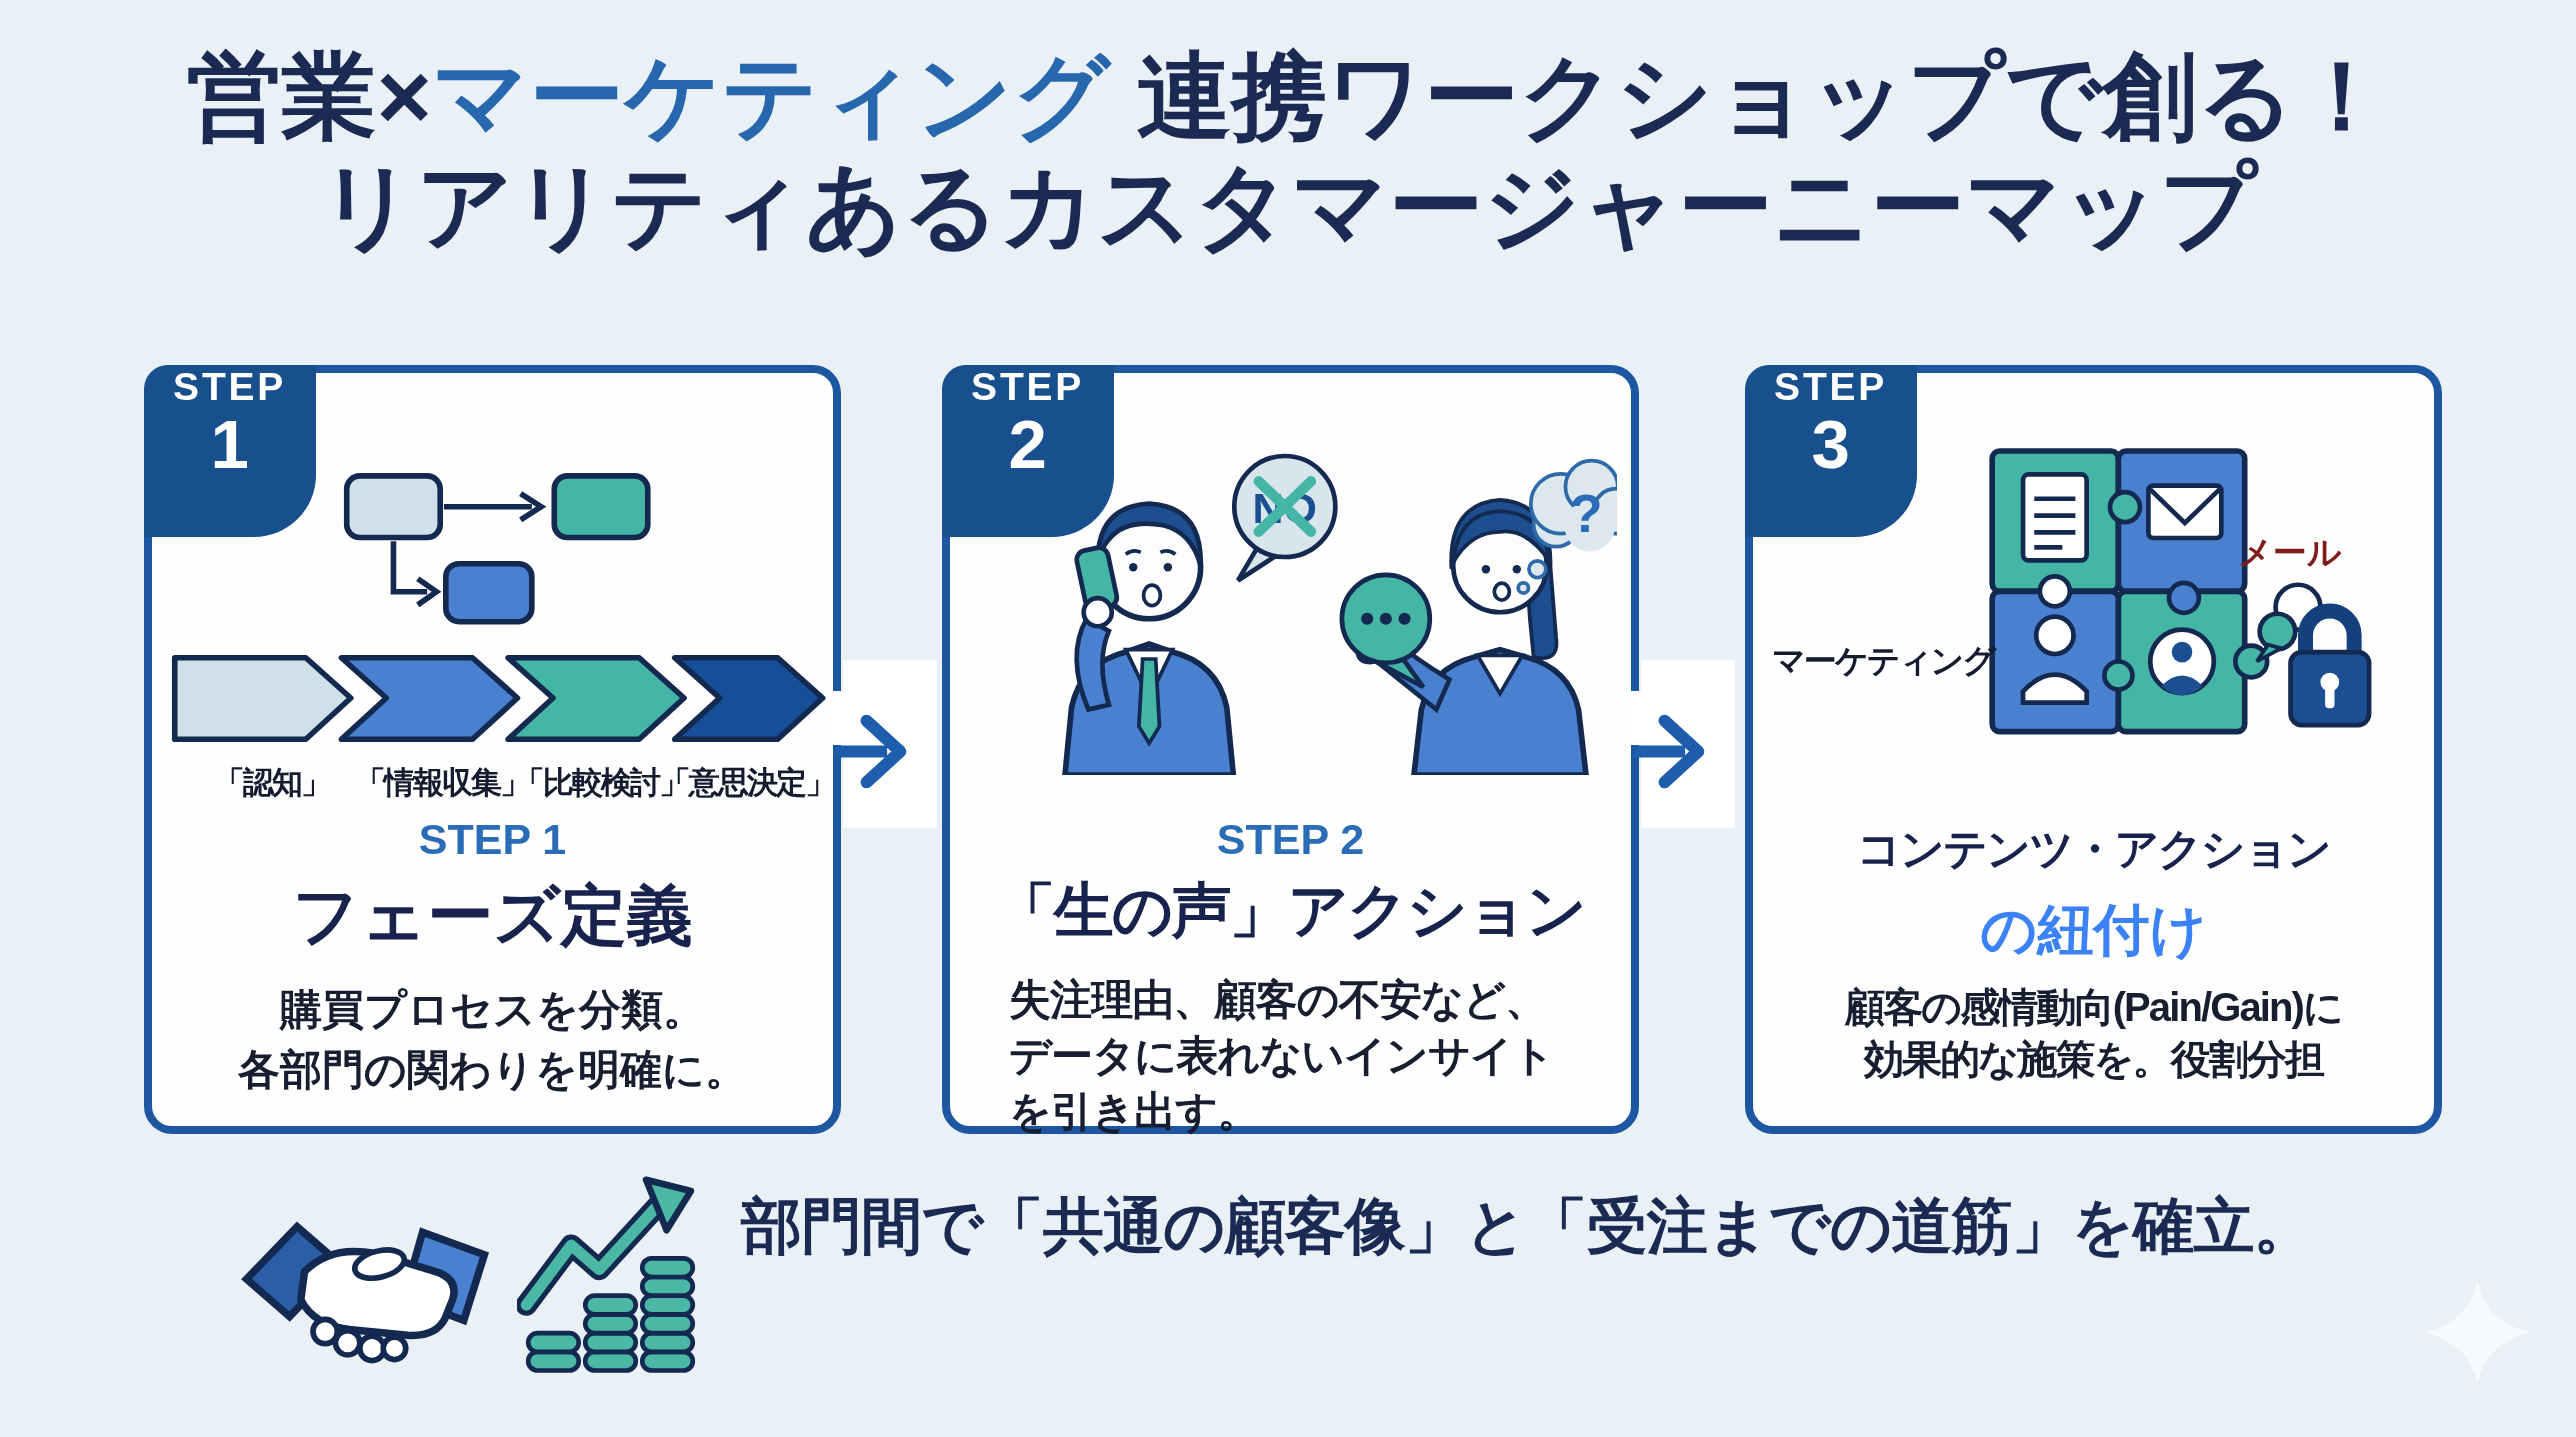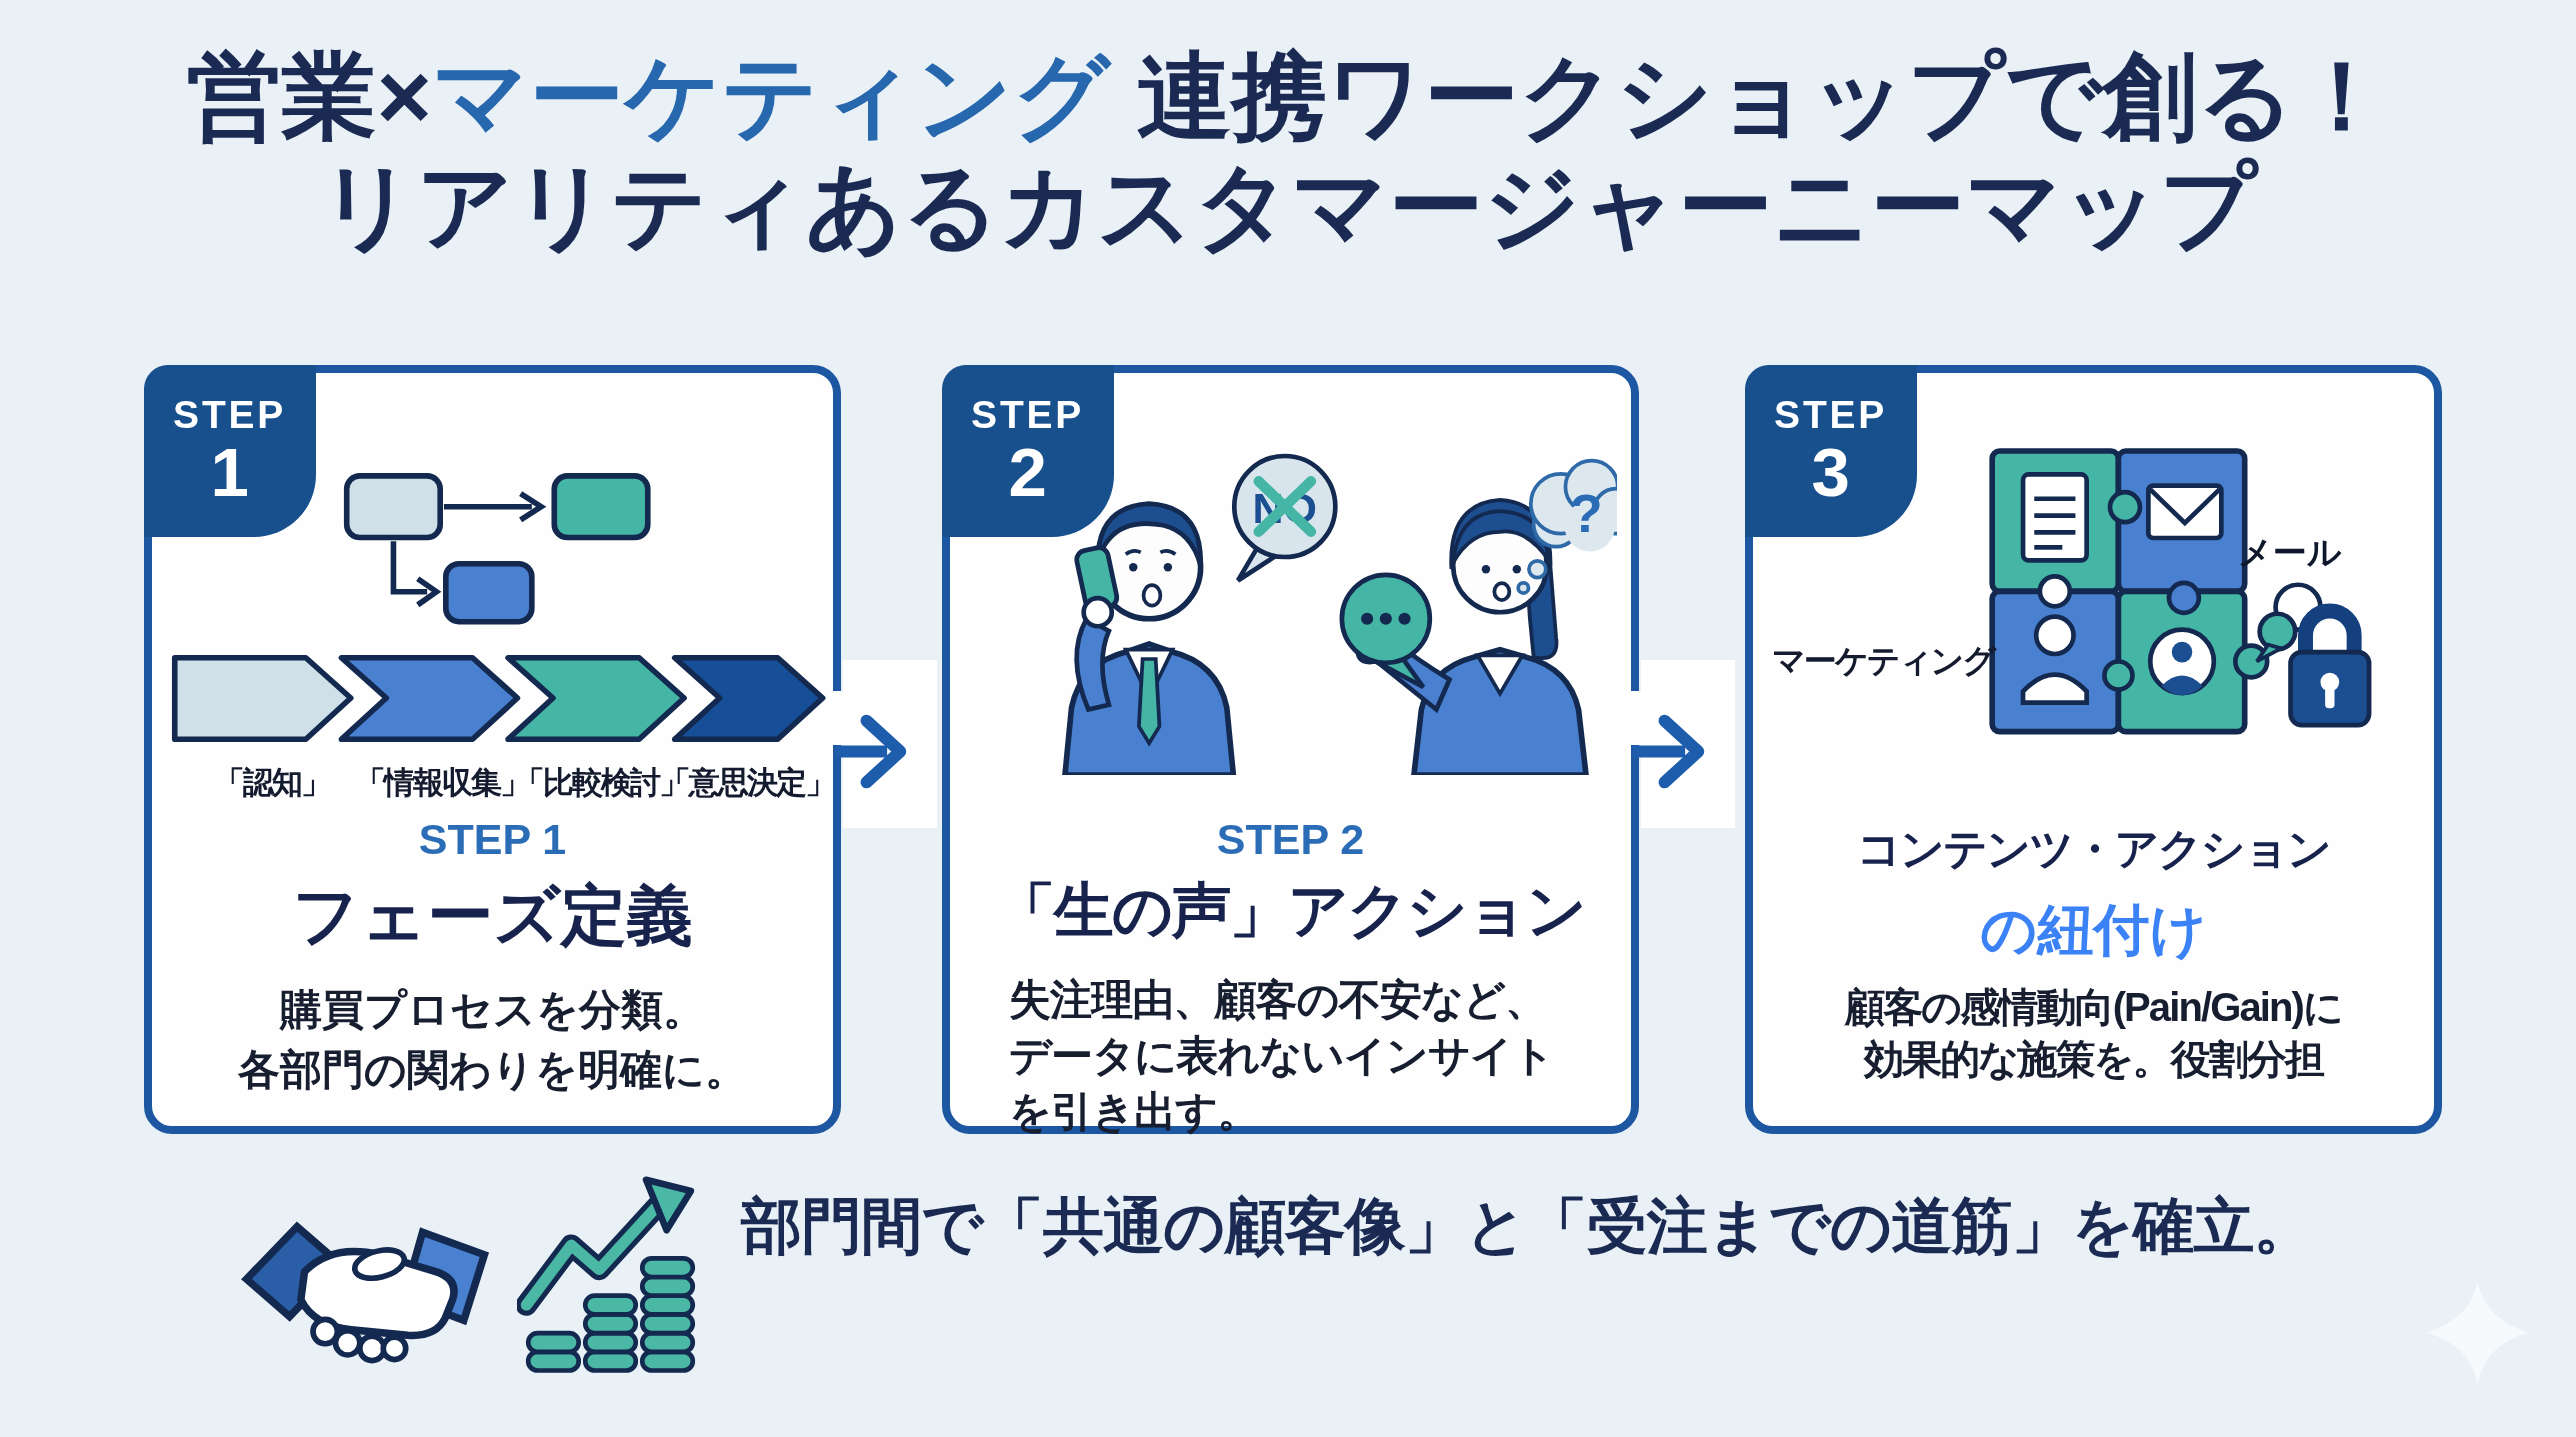--- a/index.html
+++ b/index.html
@@ -7,21 +7,21 @@
         font-family:"Liberation Sans", sans-serif;}
   
   .title{position:absolute;left:0;top:41px;width:100%;text-align:center;
          font-weight:900;font-size:95px;line-height:110px;color:#1a2a52;letter-spacing:0;}
   .title .blue{color:#2667ae;}
   
   .card{position:absolute;top:365px;width:697px;height:769px;background:#fefefe;
         border:8.4px solid #1d56a1;border-radius:28px;box-sizing:border-box;}
   .card1{left:144px;} .card2{left:942px;} .card3{left:1745px;}
   .badge{position:absolute;left:-8.4px;top:-8.4px;width:172px;height:172px;background:#184f8d;
-         border-radius:24px 0 62px 0;color:#ffffff;text-align:center;box-sizing:border-box;padding-top:28px;}
+         border-radius:24px 0 62px 0;color:#ffffff;text-align:center;box-sizing:border-box;}
   .badge-word{font-size:39px;font-weight:800;letter-spacing:2.8px;line-height:43px;}
   .badge-num{font-size:69px;font-weight:800;line-height:73px;}
   .steplabel{position:absolute;left:0;width:100%;text-align:center;top:442px;
              font-size:43px;font-weight:800;color:#2a6cb5;}
   .cardtitle{position:absolute;left:0;width:100%;text-align:center;top:498px;
              font-weight:900;color:#17224d;}
   .card1 .cardtitle{font-size:66px;}
   .card2 .cardtitle{font-size:60px;letter-spacing:-1.9px;}
   .card3 .title-l1{position:absolute;left:0;width:100%;text-align:center;top:447px;
                    font-size:44px;font-weight:900;color:#17224d;letter-spacing:-1.9px;}
@@ -33,21 +33,21 @@
   .card3 .cardbody{left:7.5px;right:7.5px;top:608px;font-size:40px;line-height:52px;text-align:center;letter-spacing:-1.9px;}
   
   .flowchart{position:absolute;left:140px;top:86px;}
   .chevrons{position:absolute;left:19px;top:281px;}
   .phase{position:absolute;top:389px;transform:translateX(-50%);font-size:31px;font-weight:700;
          color:#141b2e;white-space:nowrap;letter-spacing:-1.9px;}
   
   .scene{position:absolute;left:26px;top:54px;}
   
   .puzzle{position:absolute;left:150px;top:64px;}
-  .lbl-mail{position:absolute;left:485px;top:157px;font-size:34px;font-weight:700;color:#0f172a;}
+  .lbl-mail{position:absolute;left:485px;top:157px;font-size:34px;font-weight:700;color:#7f1d1d;}
   .lbl-mkt{position:absolute;left:19px;top:266px;font-size:33px;font-weight:700;color:#141b2e;letter-spacing:-1.9px;}
   
   .mask{position:absolute;background:#ffffff;}
   .flow-arrow{position:absolute;}
   
   .foot-text{position:absolute;left:741px;top:1178px;font-size:61px;font-weight:900;
              color:#1a2a52;line-height:97px;letter-spacing:-0.9px;}
   .handshake{position:absolute;left:239px;top:1206px;}
   .growth{position:absolute;left:517px;top:1174px;}
   .sparkle{position:absolute;left:2426px;top:1281px;}

